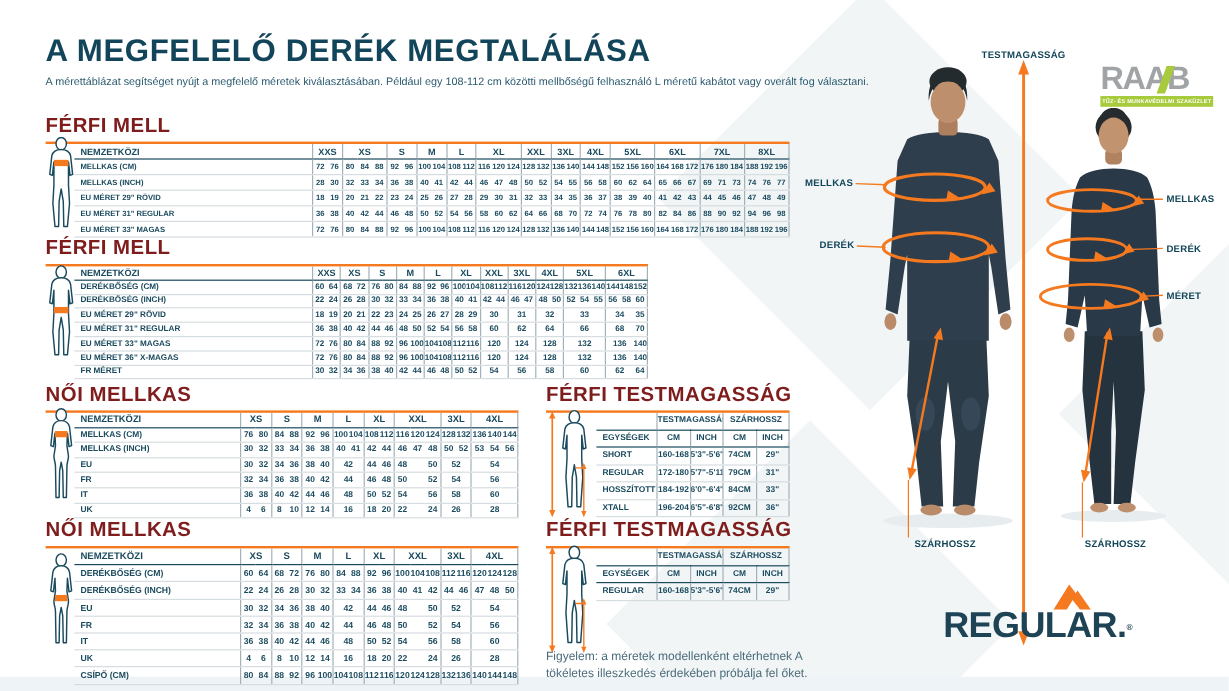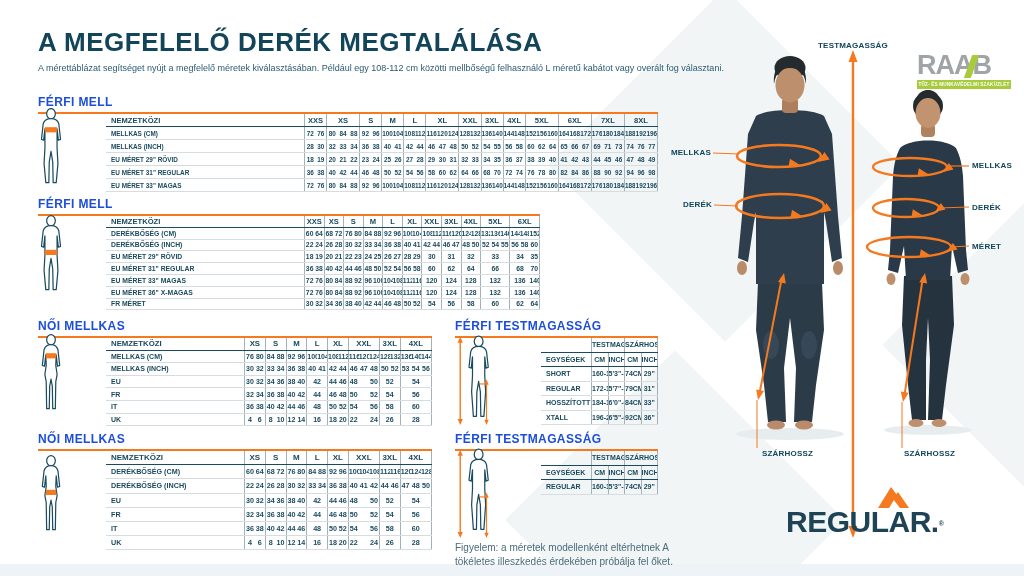--- a/index.html
+++ b/index.html
@@ -6,25 +6,25 @@
   body{width:1024px;height:576px;position:relative;overflow:hidden;background:#ffffff;
        font-family:"Liberation Sans",sans-serif;color:#16485c;}
   .chev{position:absolute;background:#f1f5f6;transform:rotate(45deg);z-index:0;}
   .bottom-band{position:absolute;left:0;right:0;bottom:0;height:12px;background:#edf3f6;z-index:0;}
 
   .main-title{position:absolute;left:38px;top:27px;font-size:26px;font-weight:800;
               letter-spacing:0.5px;color:#12455a;z-index:2;white-space:nowrap;}
   .subtitle{position:absolute;left:38px;top:63px;font-size:9px;color:#2c5b70;z-index:2;white-space:nowrap;}
 
   .tblock{position:absolute;z-index:2;}
-  .ttitle{font-size:12px;font-weight:800;letter-spacing:0.4px;color:#1d4ed8;margin-bottom:3px;white-space:nowrap;}
+  .ttitle{font-size:17px;font-weight:800;letter-spacing:0.4px;color:#7f1d1d;margin-bottom:3px;white-space:nowrap;}
   .trule{height:2px;background:#f5791f;}
   .trow{display:flex;align-items:flex-start;}
   .ticon{flex:none;position:relative;}
-  .tdata{flex:1;min-width:0;margin-left:44px;}
+  .tdata{flex:1;min-width:0;}
 
   table{border-collapse:collapse;table-layout:fixed;width:100%;border-right:1px solid #a3b2ba;}
   th,td{padding:0;font-weight:700;text-align:center;border-bottom:1px solid #d6dde0;
         overflow:hidden;white-space:nowrap;color:#1a4a5e;}
   td.lbl,th.lbl{text-align:left;padding-left:5px;}
   .gs{border-left:1px solid #a3b2ba;}
   thead th{border-bottom:1.5px solid #1a4a5e;}
 
   .t1 th.lbl{width:193px;}
   .t1 th,.t1 td{font-size:6.4px;height:12px;}
@@ -757,20 +757,41 @@
               <td>14</td>
               <td colspan="2" class="gs">16</td>
               <td class="gs">18</td>
               <td>20</td>
               <td class="gs">22</td>
               <td></td>
               <td>24</td>
               <td colspan="2" class="gs">26</td>
               <td colspan="3" class="gs">28</td>
             </tr>
+            <tr>
+              <td class="lbl">CSÍPŐ (CM)</td>
+              <td class="gs">80</td>
+              <td>84</td>
+              <td class="gs">88</td>
+              <td>92</td>
+              <td class="gs">96</td>
+              <td>100</td>
+              <td class="gs">104</td>
+              <td>108</td>
+              <td class="gs">112</td>
+              <td>116</td>
+              <td class="gs">120</td>
+              <td>124</td>
+              <td>128</td>
+              <td class="gs">132</td>
+              <td>136</td>
+              <td class="gs">140</td>
+              <td>144</td>
+              <td>148</td>
+            </tr>
           </tbody>
         </table>
       </div>
   </div>
 </div>
 
 <div class="tblock t5" style="left:455px;top:319px;width:203px;">
   <div class="ttitle">FÉRFI TESTMAGASSÁG</div>
   <div class="trule"></div>
   <div class="trow">

